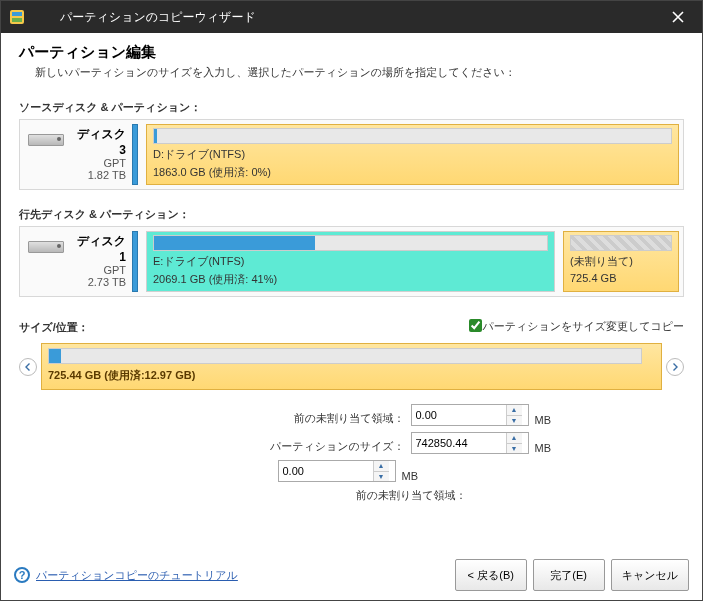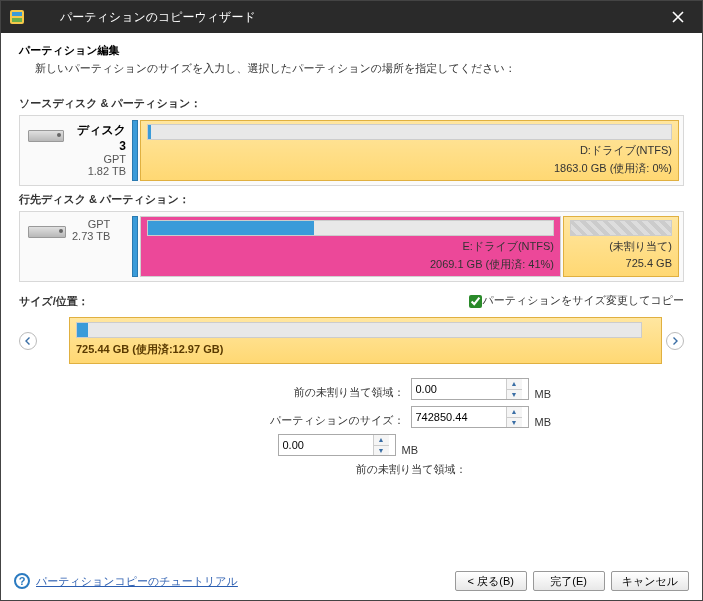--- a/index.html
+++ b/index.html
@@ -2,65 +2,65 @@
 <html><head>
 <meta charset="utf-8">
 <style>
 * { box-sizing: border-box; margin: 0; padding: 0; font-family: "Meiryo UI", "Yu Gothic UI", sans-serif; }
 body { background: #fff; width: 703px; height: 601px; border: 1px solid #444; overflow: hidden; }
 .title-bar { background: #2a2a2a; color: #fff; height: 32px; display: flex; align-items: center; padding: 0 8px; gap: 27px; }
 .title-bar .icon { width: 16px; height: 16px; margin-right: 8px; }
 .title-bar-text { flex: 1; font-size: 12px; }
 .close-btn { width: 32px; height: 32px; display: flex; align-items: center; justify-content: center; cursor: pointer; color: #fff; font-size: 16px; }
 .header { padding: 10px 18px 8px 18px; }
-.header h1 { font-size: 11px; font-weight: bold; margin-bottom: 3px; }
+.header h1 { font-size: 15px; font-weight: bold; margin-bottom: 3px; }
 .header p { font-size: 11px; color: #333; margin-left: 16px; }
 .content { padding: 6px 18px; }
 .section-label { font-size: 11px; color: #333; margin: 6px 0 4px 0; font-weight: bold; }
-.disk-panel { border: 1px solid #d8d8d8; display: flex; background: #fafafa; margin-bottom: 6px; }
+.disk-panel { border: 1px solid #d8d8d8; display: flex; background: #fafafa; margin-bottom: 17px; }
 .disk-info { width: 112px; padding: 6px 6px 6px 8px; display: flex; flex-direction: column; align-items: flex-end; }
 .disk-icon { width: 38px; height: 12px; background: linear-gradient(#e0e0e0,#b8b8b8); border: 1px solid #999; border-radius: 1px; margin-top: 8px; align-self: flex-start; position: relative; }
 .disk-icon::after { content: ""; position: absolute; right: 2px; top: 2px; width: 4px; height: 4px; background: #666; border-radius: 50%; }
 .disk-texts { text-align: right; }
 .disk-name { font-size: 12px; font-weight: bold; }
 .disk-meta { font-size: 11px; color: #555; }
 .disk-info-row { display: flex; gap: 6px; width: 100%; align-items: flex-start; }
-.disk-layout { flex: 1; display: flex; gap: 2px; padding: 4px 4px 4px 0; text-align: right; }
+.disk-layout { flex: 1; display: flex; gap: 8px; padding: 4px 4px 4px 0; }
 .part-block { border: 1px solid #e0b040; background: linear-gradient(#ffe6a0,#ffd873); padding: 3px 6px 4px 6px; display: flex; flex-direction: column; }
 .part-block .bar { height: 16px; background: #e8e8e8; border: 1px solid #ccc; position: relative; overflow: hidden; }
 .part-block .bar .fill { position: absolute; top: 0; left: 0; height: 100%; background: #3a9bd9; }
 .part-block .caption { font-size: 11px; color: #333; margin-top: 3px; }
-.part-block.gray { background: #ec4899; border: 1px solid #d0d0d0; }
+.part-block.gray { background: #5eead4; border: 1px solid #d0d0d0; }
 .size-row { display: flex; align-items: center; justify-content: space-between; }
-.checkbox-wrap { display: flex; align-items: flex-end; font-size: 11px; color: #333; }
+.checkbox-wrap { display: flex; align-items: flex-start; font-size: 11px; color: #333; }
 .checkbox-wrap input { accent-color: #2a8a2a; }
 .slider-row { display: flex; align-items: center; gap: 4px; margin-top: 4px; }
 .arrow-btn { width: 18px; height: 18px; border: 1px solid #bbb; border-radius: 50%; background: #fff; display: flex; align-items: center; justify-content: center; cursor: pointer; color: #3a6ea5; font-size: 10px; }
-.slider-block { flex: 1; border: 1px solid #e0b040; background: linear-gradient(#ffe6a0,#ffd873); padding: 4px 19px 6px 6px; position: relative; margin-left: 28px; }
+.slider-block { flex: 1; border: 1px solid #e0b040; background: linear-gradient(#ffe6a0,#ffd873); padding: 4px 19px 6px 6px; position: relative; }
 .slider-block .bar { height: 16px; background: #e8e8e8; border: 1px solid #ccc; position: relative; }
 .slider-block .bar .fill { position: absolute; top: 0; left: 0; height: 100%; background: #3a9bd9; }
 .slider-caption { font-size: 11px; font-weight: bold; color: #5a3a00; margin-top: 4px; }
 .form-table { margin-top: 14px; }
 .form-row { display: flex; align-items: flex-end; justify-content: center; margin-bottom: 6px; gap: 6px; }
 .form-label { font-size: 11px; color: #333; text-align: right; width: 260px; }
 .spin-input { display: flex; border: 1px solid #aaa; height: 22px; width: 118px; }
 .spin-input input { border: none; width: 94px; padding: 0 4px; font-size: 11px; outline: none; }
 .spin-btns { width: 16px; border-left: 1px solid #ccc; display: flex; flex-direction: column; }
 .spin-btns div { flex: 1; display: flex; align-items: center; justify-content: center; font-size: 7px; color: #3a6ea5; cursor: pointer; background: #f5f5f5; }
 .spin-btns div:first-child { border-bottom: 1px solid #ccc; }
 .unit { font-size: 11px; color: #333; width: 24px; }
 .select-wrap { display: flex; border: 1px solid #3a6ea5; height: 22px; width: 118px; }
 .select-wrap .sel-val { flex: 1; background: #2a72c8; color: #fff; font-size: 11px; padding: 2px 4px; }
 .select-wrap .sel-arrow { width: 16px; background: #f0f0f0; border-left: 1px solid #ccc; display: flex; align-items: center; justify-content: center; font-size: 8px; color: #333; cursor: pointer; }
 .footer { position: absolute; bottom: 0; left: 0; right: 0; padding: 10px 14px; display: flex; align-items: center; border-top: 0; }
 .help-link { flex: 1; display: flex; align-items: center; gap: 6px; font-size: 11px; }
 .help-link a { color: #2a5db0; text-decoration: underline; cursor: pointer; }
 .help-icon { width: 16px; height: 16px; border: 2px solid #2a7ac0; border-radius: 50%; display: flex; align-items: center; justify-content: center; color: #2a7ac0; font-size: 11px; font-weight: bold; }
 .btns { display: flex; gap: 6px; }
-.btn { min-width: 72px; height: 20px; border: 1px solid #999; background: linear-gradient(#fff,#e8e8e8); font-size: 11px; cursor: pointer; padding: 0 10px; border-radius: 2px; }
+.btn { min-width: 72px; height: 32px; border: 1px solid #999; background: linear-gradient(#fff,#e8e8e8); font-size: 11px; cursor: pointer; padding: 0 10px; border-radius: 2px; }
 .system-part { width: 6px; background: #3a9bd9; border: 1px solid #2a7ab0; }
 </style>
 </head>
 <body>
 
 <div class="title-bar">
   <span class="icon">
     <svg width="16" height="16">
         <rect x="1" y="1" width="14" height="14" rx="2" fill="#f5c84a"></rect>
         <rect x="3" y="3" width="10" height="4" fill="#3a9bd9"></rect>
@@ -105,20 +105,21 @@
       </div>
     </div>
   </div>
 
   <div class="section-label">行先ディスク &amp; パーティション：</div>
   <div class="disk-panel">
     <div class="disk-info">
       <div class="disk-info-row">
         <div class="disk-icon"></div>
         <div class="disk-texts">
+          <div class="disk-name">ディスク 1</div>
           <div class="disk-meta">GPT</div>
           <div class="disk-meta">2.73 TB</div>
         </div>
       </div>
     </div>
     <div class="disk-layout">
       <div class="system-part"></div>
       <div class="part-block gray" style="flex:1">
         <div class="bar">
             <div class="fill" style="width:41%"></div>

